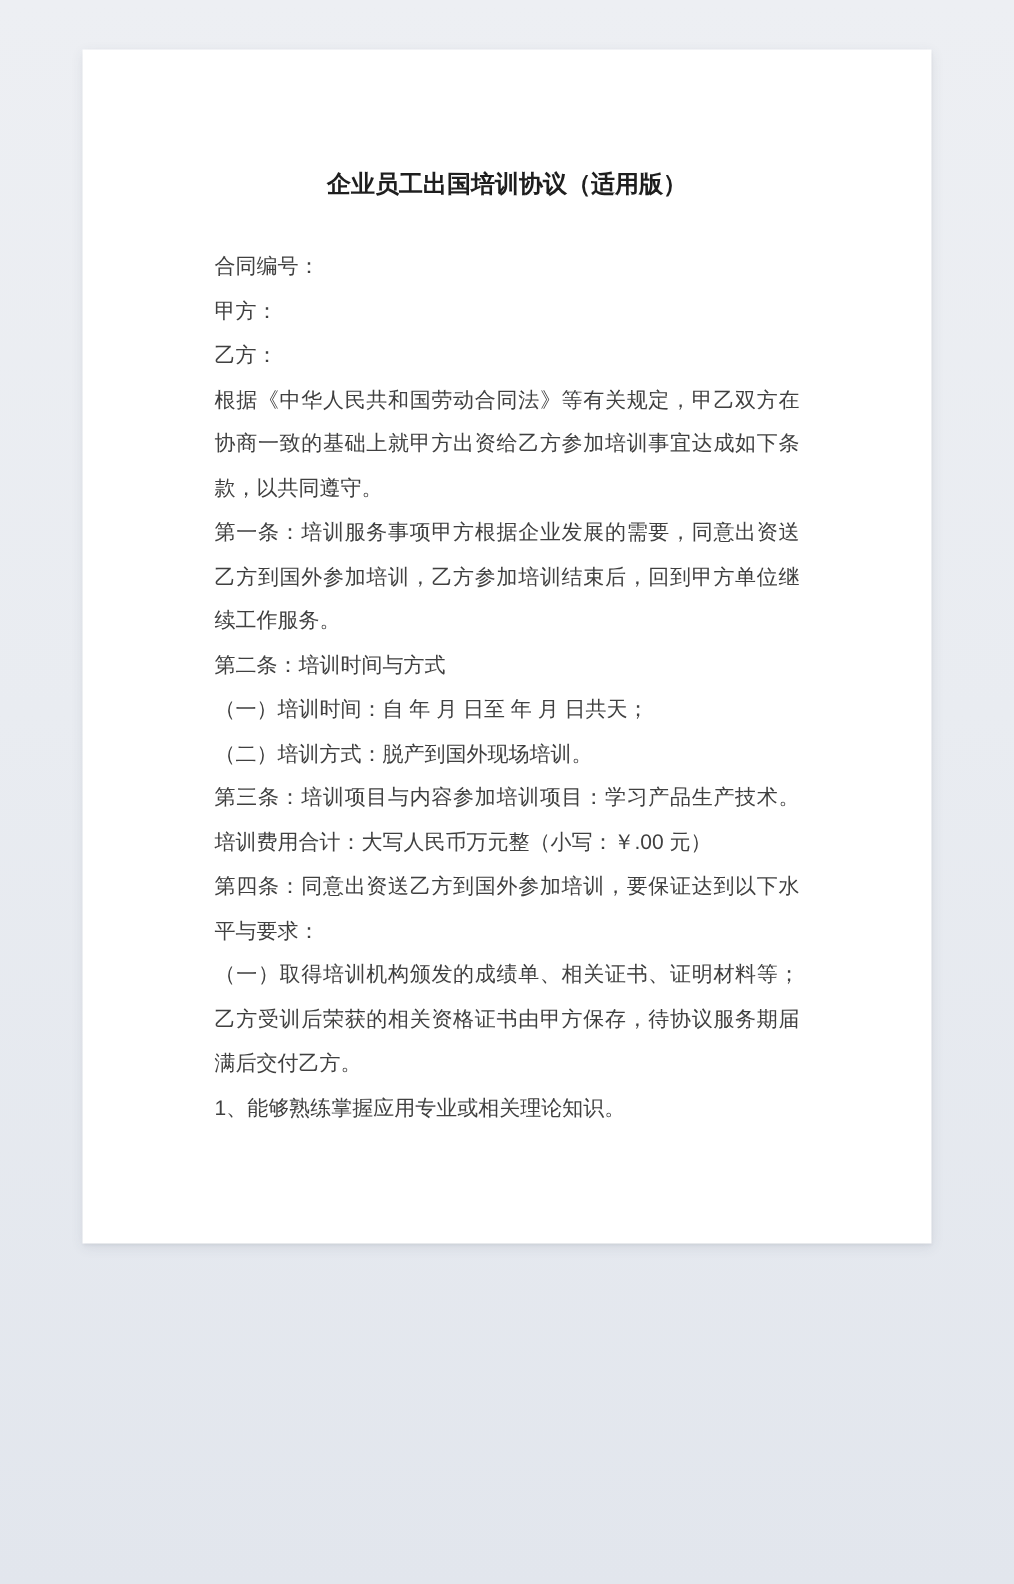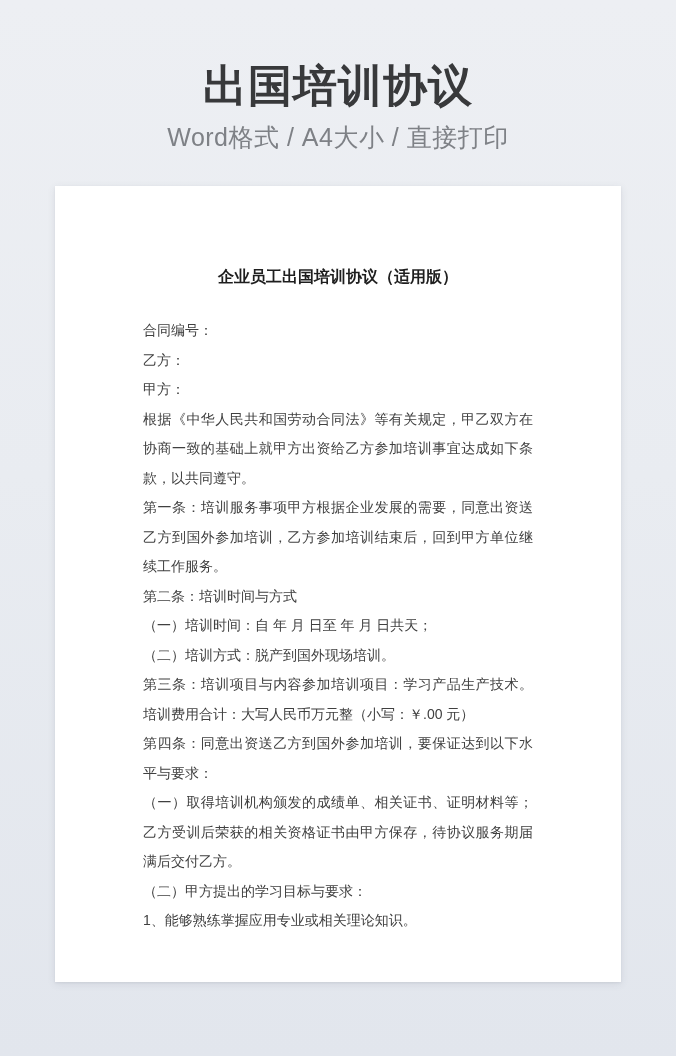--- a/index.html
+++ b/index.html
@@ -58,38 +58,33 @@
     color: #404040;
     text-align: justify;
     text-justify: inter-ideograph;
   }
 </style>
 </head>
 <body>
 
 <div class="canvas">
 
-  <div class="header">
-    <div class="main-title">出国培训协议</div>
-    <div class="subtitle">Word格式 / A4大小 / 直接打印</div>
-  </div>
 
   <div class="page">
     <div class="doc-title">企业员工出国培训协议（适用版）</div>
 
     <div class="doc-body">
       <p>合同编号：</p>
+      <p>甲方：</p>
       <p>乙方：</p>
-      <p>甲方：</p>
       <p>根据《中华人民共和国劳动合同法》等有关规定，甲乙双方在协商一致的基础上就甲方出资给乙方参加培训事宜达成如下条款，以共同遵守。</p>
       <p>第一条：培训服务事项甲方根据企业发展的需要，同意出资送乙方到国外参加培训，乙方参加培训结束后，回到甲方单位继续工作服务。</p>
       <p>第二条：培训时间与方式</p>
       <p>（一）培训时间：自 年 月 日至 年 月 日共天；</p>
       <p>（二）培训方式：脱产到国外现场培训。</p>
       <p>第三条：培训项目与内容参加培训项目：学习产品生产技术。培训费用合计：大写人民币万元整（小写：￥.00 元）</p>
       <p>第四条：同意出资送乙方到国外参加培训，要保证达到以下水平与要求：</p>
       <p>（一）取得培训机构颁发的成绩单、相关证书、证明材料等；乙方受训后荣获的相关资格证书由甲方保存，待协议服务期届满后交付乙方。</p>
-      <p>（二）甲方提出的学习目标与要求：</p>
       <p>1、能够熟练掌握应用专业或相关理论知识。</p>
     </div>
   </div>
 
 </div>
 
 </body></html>

